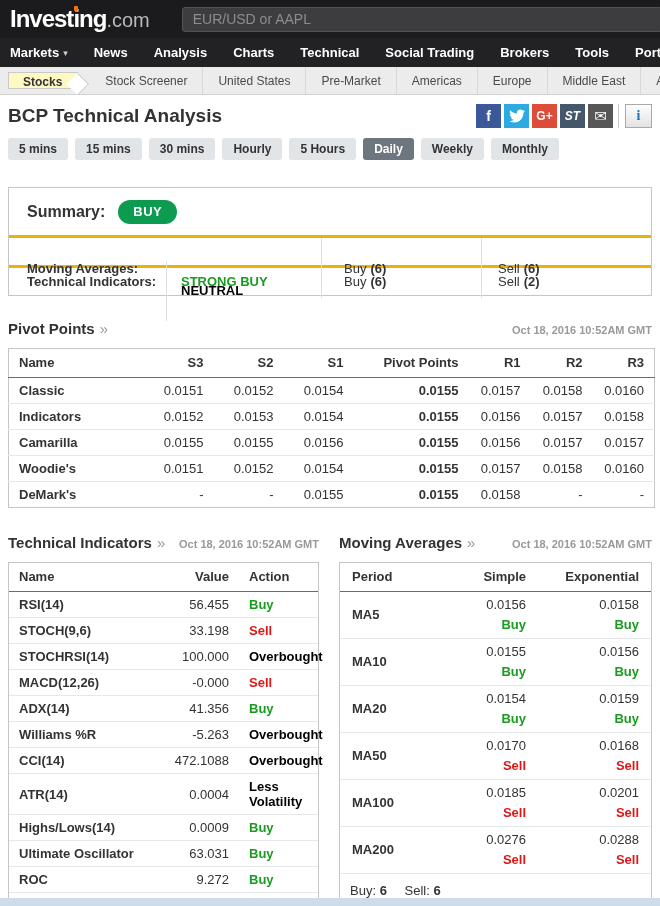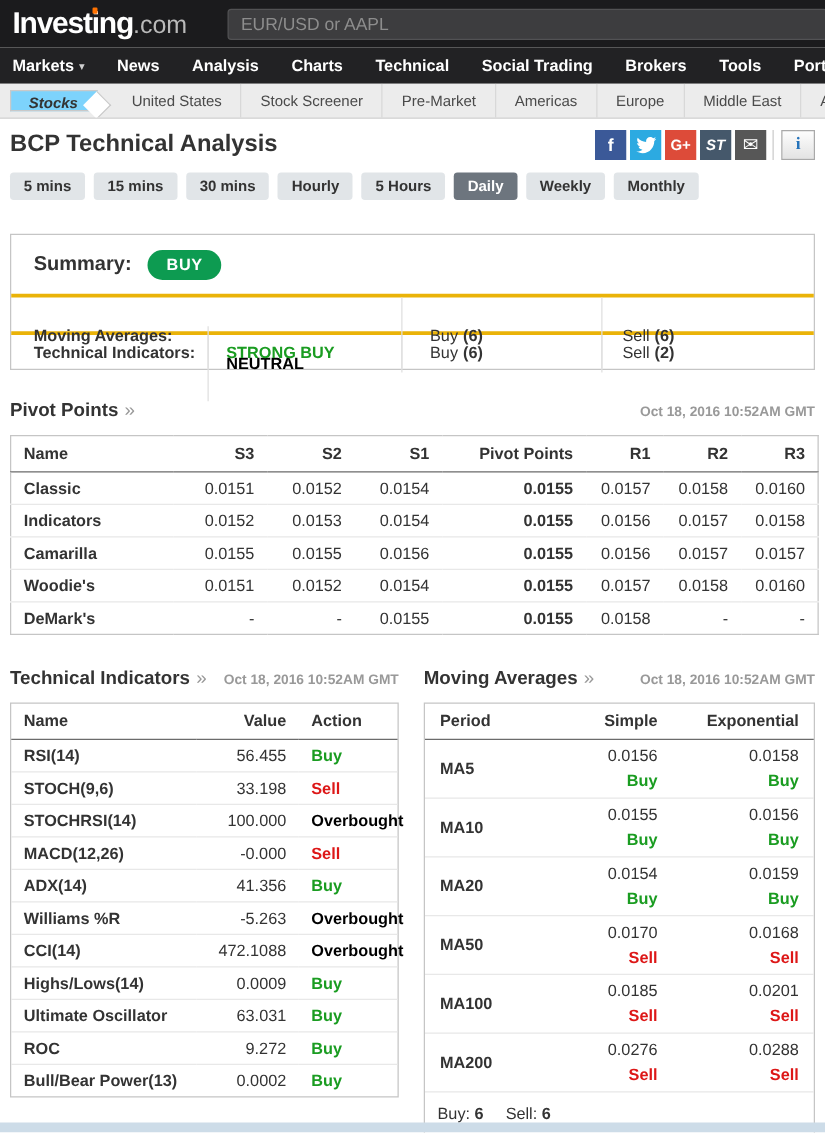--- a/index.html
+++ b/index.html
@@ -22,22 +22,22 @@
   .mainnav { height: 29px; background: #222224; display: flex; align-items: center; padding-left: 10px;
     white-space: nowrap; overflow: hidden; }
   .nav-item { color: #fff; font-size: 13px; font-weight: bold; padding: 0 13px; cursor: pointer; }
   .nav-item:first-child { padding-left: 0; }
   .nav-caret { color: #cfcfcf; font-size: 9px; margin-left: 4px; vertical-align: 1px; }
   
   .breadcrumb { height: 28px; background: #ececec; border-bottom: 1px solid #d2d2d2; display: flex; align-items: center;
     padding-left: 8px; font-size: 12px; color: #4a4a4a; overflow: hidden; white-space: nowrap; }
   .crumb { padding: 0 15px; border-right: 1px solid #d8d8d8; line-height: 28px; cursor: pointer; }
   .crumb:last-child { border-right: none; }
-  .crumb-first { position: relative; background: #7dd3fc; border: 1px solid #c9c9c9; font-weight: bold; color: #333;
-    line-height: 19px; height: 17px; padding: 0 16px 0 14px; margin-right: 12px; border-right: none; font-style: italic; }
+  .crumb-first { position: relative; background: #fef9c3; border: 1px solid #c9c9c9; font-weight: bold; color: #333;
+    line-height: 19px; height: 17px; padding: 0 16px 0 14px; margin-right: 12px; border-right: none; }
   .crumb-first::after { content:""; position:absolute; right:-7px; top:2.5px; width:14.5px; height:14.5px; background:#fff;
     border-top:1px solid #c9c9c9; border-right:1px solid #c9c9c9; transform: rotate(45deg); }
   
   .titlerow { display: flex; align-items: center; padding: 9px 8px 5px 8px; }
   .page-title { font-size: 19px; font-weight: bold; color: #333; flex: 1; }
   .social { display: flex; gap: 3px; align-items: center; }
   .sicon { width: 25px; height: 24px; display: flex; align-items: center; justify-content: center;
     color: #fff; font-weight: bold; font-size: 14px; cursor: pointer; }
   .sicon svg { width: 16px; height: 16px; fill: #fff; }
   .vdivider { width: 1px; height: 24px; background: #ccc; margin: 0 6px 0 5px; }
@@ -124,22 +124,22 @@
     <div class="nav-item">Charts</div>
     <div class="nav-item">Technical</div>
     <div class="nav-item">Social Trading</div>
     <div class="nav-item">Brokers</div>
     <div class="nav-item">Tools</div>
     <div class="nav-item">Portfolio</div>
   </nav>
 
 <div class="breadcrumb" id="breadcrumb">
     <div class="crumb crumb-first">Stocks</div>
+    <div class="crumb">Stock Screener</div>
     <div class="crumb">United States</div>
-    <div class="crumb">Stock Screener</div>
     <div class="crumb">Pre-Market</div>
     <div class="crumb">Americas</div>
     <div class="crumb">Europe</div>
     <div class="crumb">Middle East</div>
     <div class="crumb">Asia/Pacific</div>
   </div>
 
 <div class="titlerow">
   <h1 class="page-title">BCP Technical Analysis</h1>
   <div class="social" id="social">
@@ -334,20 +334,25 @@
               <td class="name">Williams %R</td>
               <td class="value">-5.263</td>
               <td class="action act-neutral">Overbought</td>
             </tr>
             <tr>
               <td class="name">CCI(14)</td>
               <td class="value">472.1088</td>
               <td class="action act-neutral">Overbought</td>
             </tr>
             <tr>
+              <td class="name">ATR(14)</td>
+              <td class="value">0.0004</td>
+              <td class="action act-neutral">Less Volatility</td>
+            </tr>
+            <tr>
               <td class="name">Highs/Lows(14)</td>
               <td class="value">0.0009</td>
               <td class="action act-buy">Buy</td>
             </tr>
             <tr>
               <td class="name">Ultimate Oscillator</td>
               <td class="value">63.031</td>
               <td class="action act-buy">Buy</td>
             </tr>
             <tr>

